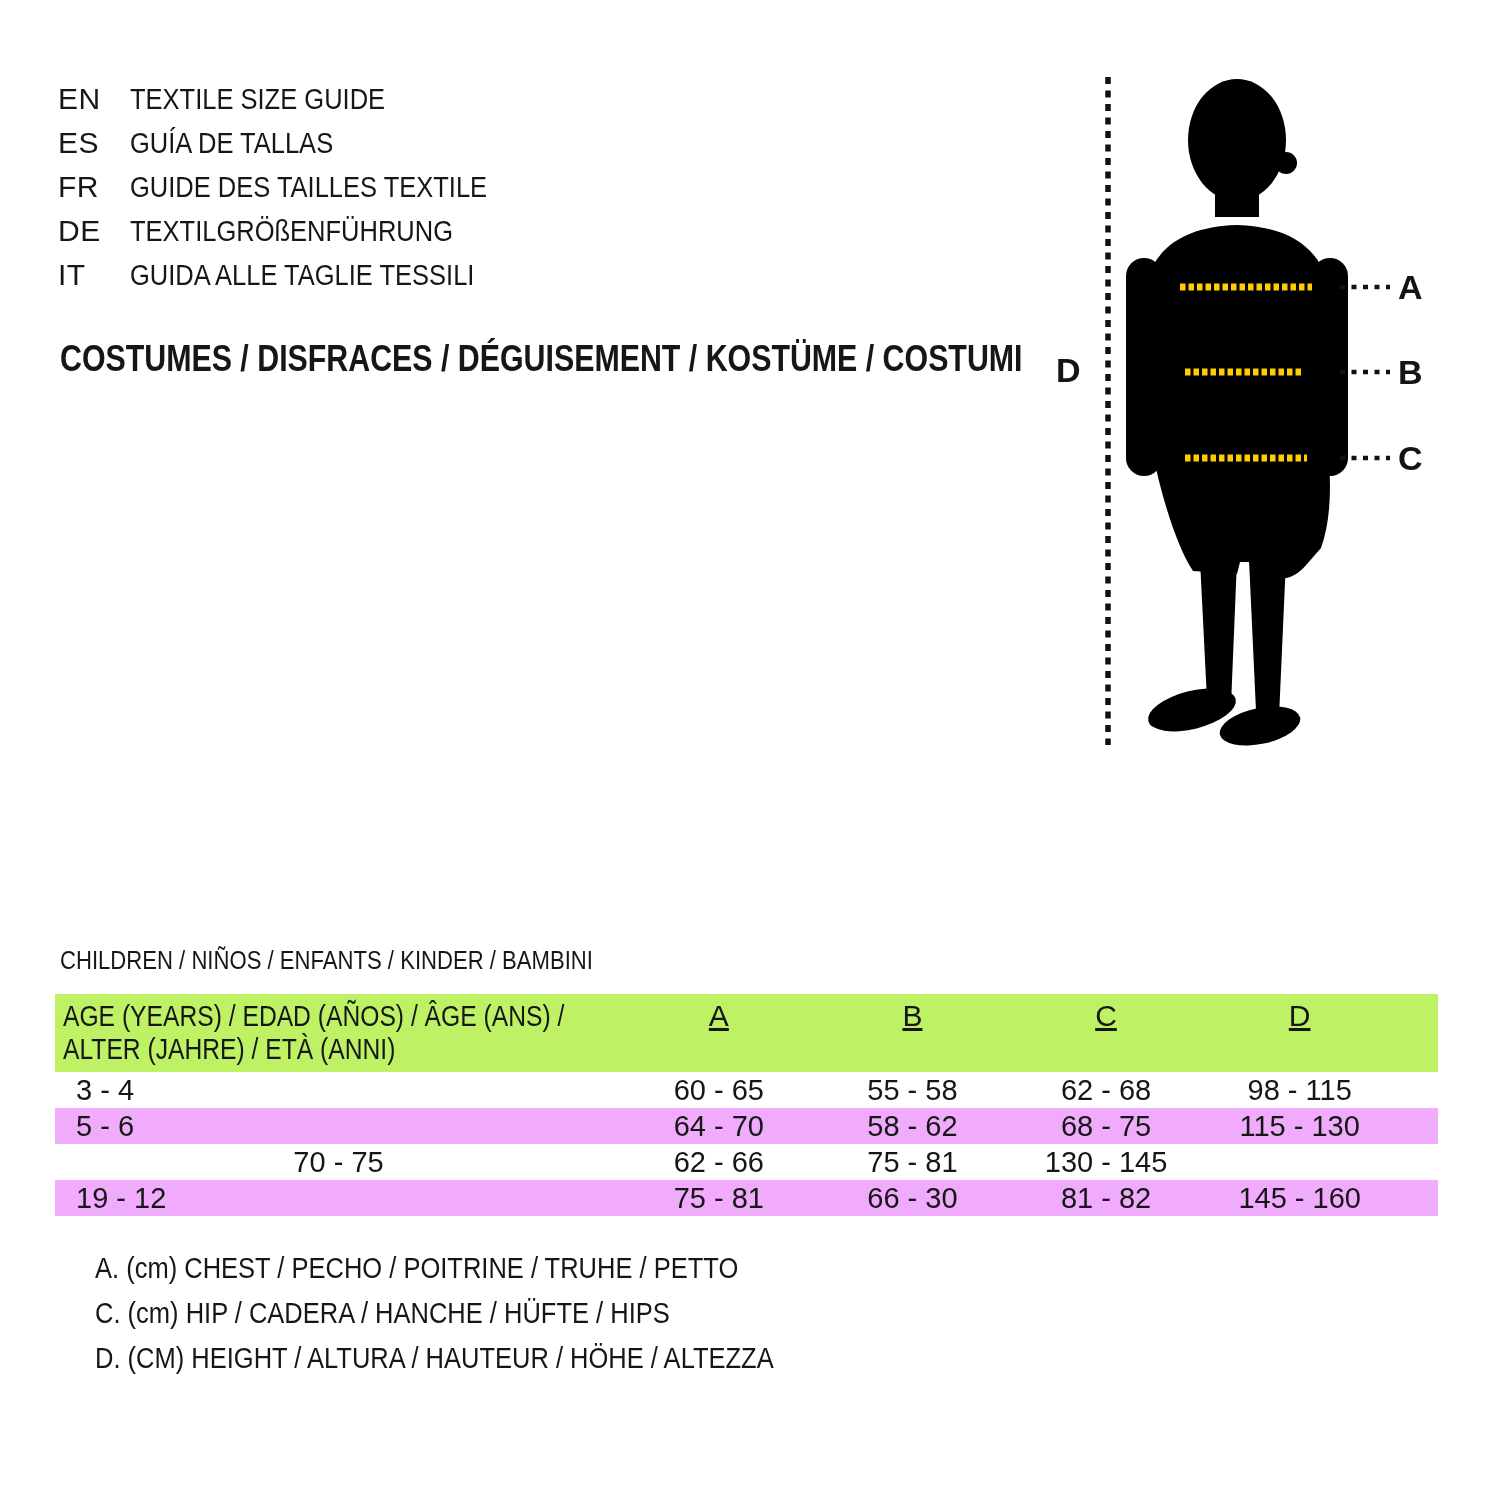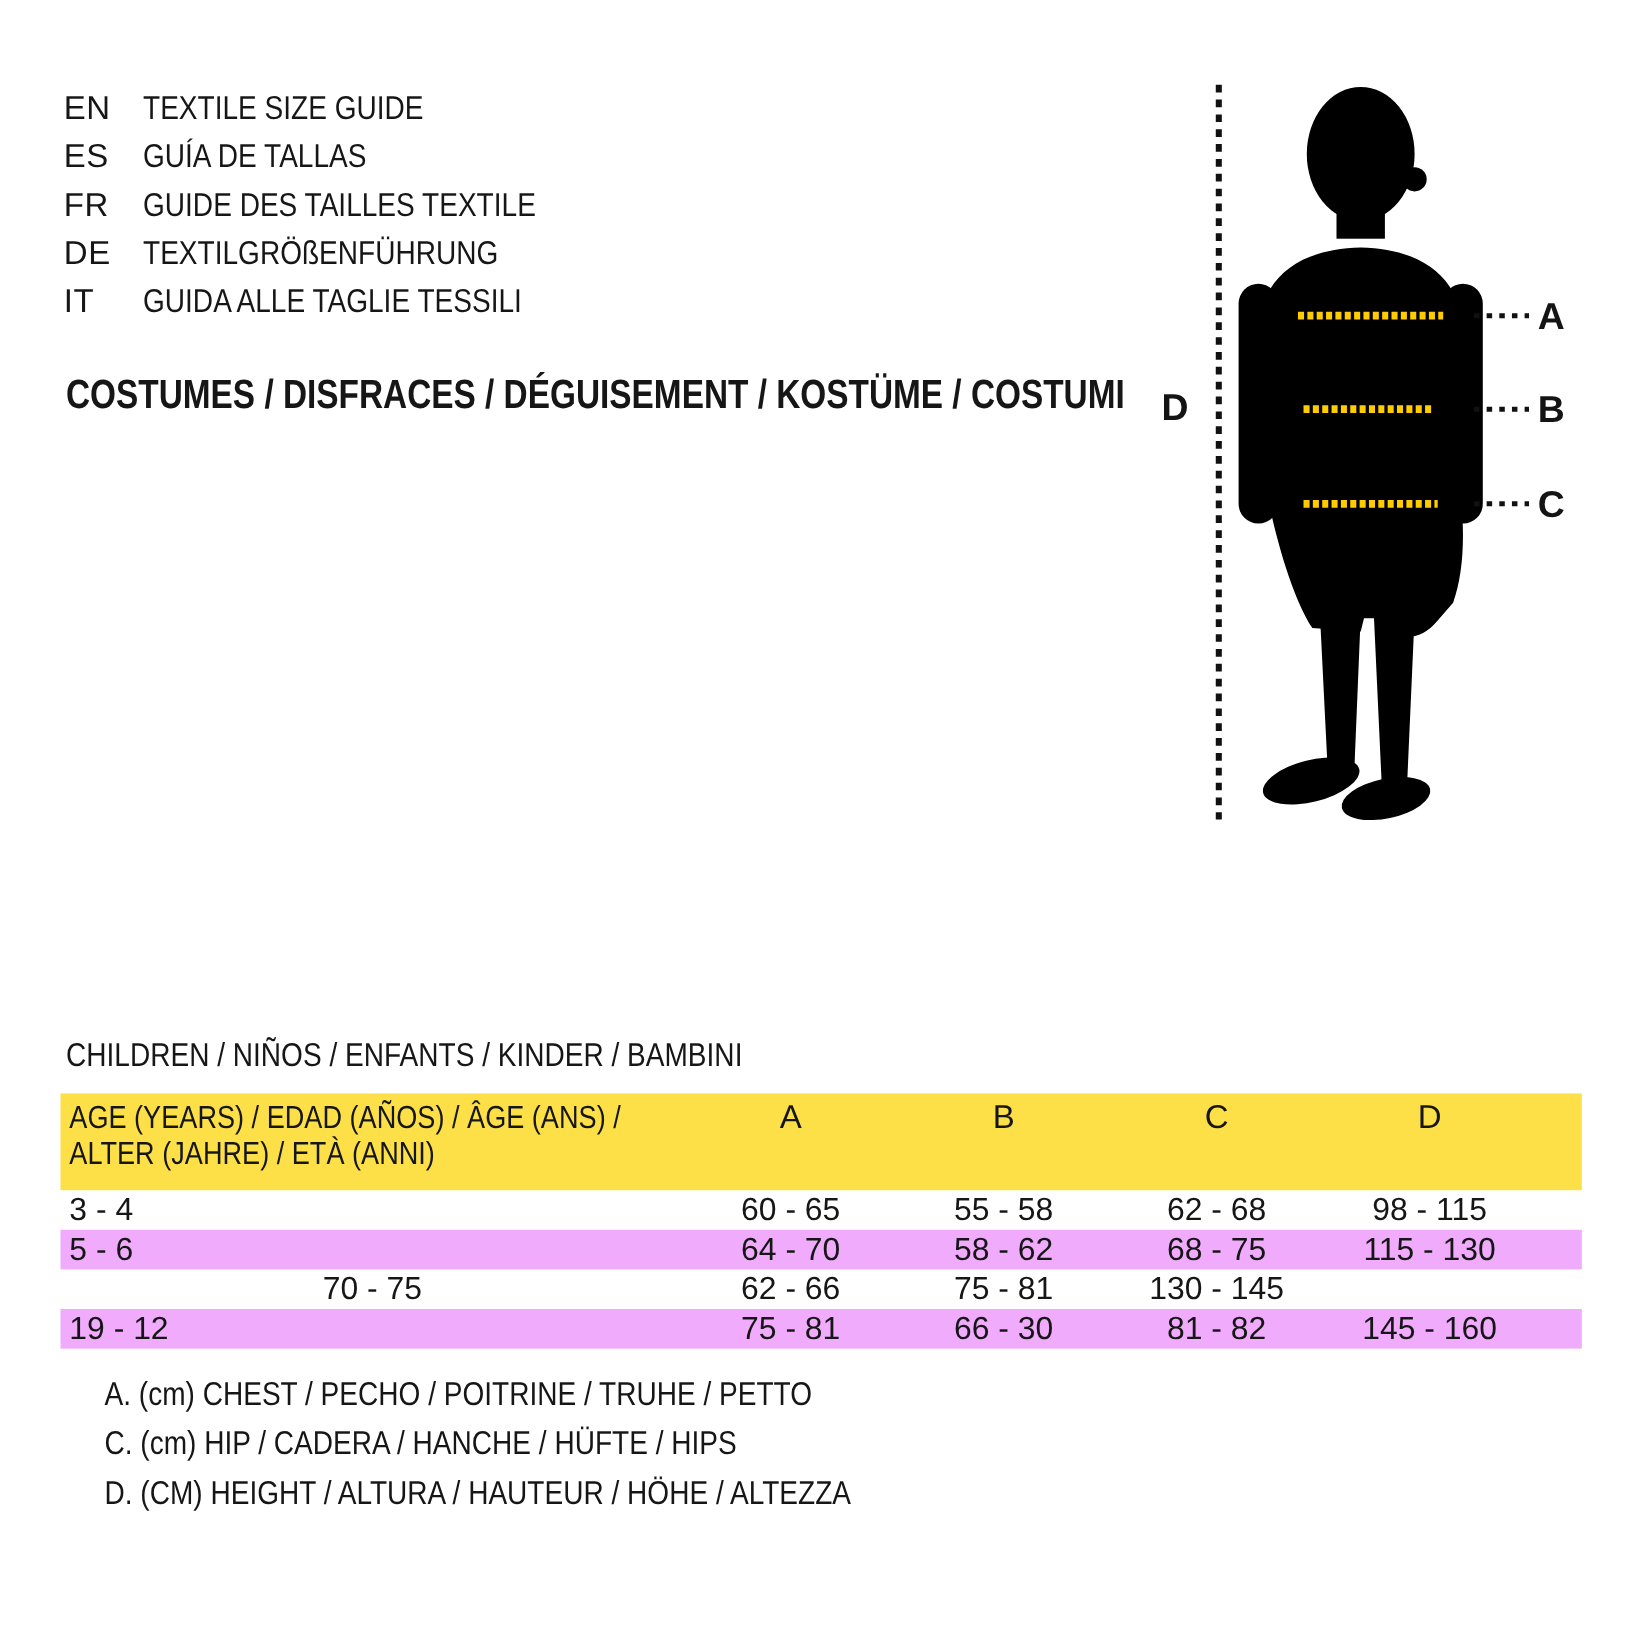--- a/index.html
+++ b/index.html
@@ -14,28 +14,28 @@
 
   
   .category-title{position:absolute;left:60px;top:337px;font-size:37px;font-weight:bold;line-height:44px;}
   .category-title .cond{transform:scaleX(0.82);}
 
   
   .diagram{position:absolute;left:1040px;top:55px;width:420px;height:700px;}
   .diagram text{font-family:"Liberation Sans","DejaVu Sans",sans-serif;font-size:34px;font-weight:bold;fill:#141414;}
 
   
-  .section-title{position:absolute;left:60px;top:943px;font-size:30px;line-height:34px;}
+  .section-title{position:absolute;left:60px;top:943px;font-size:26px;line-height:34px;}
   .size-table{position:absolute;left:55px;top:994px;width:1383px;font-size:29px;}
-  .t-head{display:grid;grid-template-columns:41% 14% 14% 14% 14%;background:#fde047;height:88px;}
+  .t-head{display:grid;grid-template-columns:41% 14% 14% 14% 14%;background:#bef264;height:78px;text-decoration:underline;}
   .t-head .age-head{padding:6px 0 0 8px;line-height:33px;font-size:29px;}
   .t-head .col-letter{text-align:center;padding-top:5px;font-size:30px;}
   .t-row{display:grid;grid-template-columns:41% 14% 14% 14% 14%;height:36px;align-items:center;}
   .t-row.alt{background:#f0abfc;}
-  .cell-age{padding-left:8px;}
+  .cell-age{padding-left:8px;margin-left:13px;}
   .cell-val{text-align:center;}
 
   
   .legend{position:absolute;left:60px;top:1246px;}
   .legend-row{display:flex;align-items:center;height:44.7px;font-size:30px;margin-left:35px;}
 </style>
 </head>
 <body>
 
 <div class="page">

